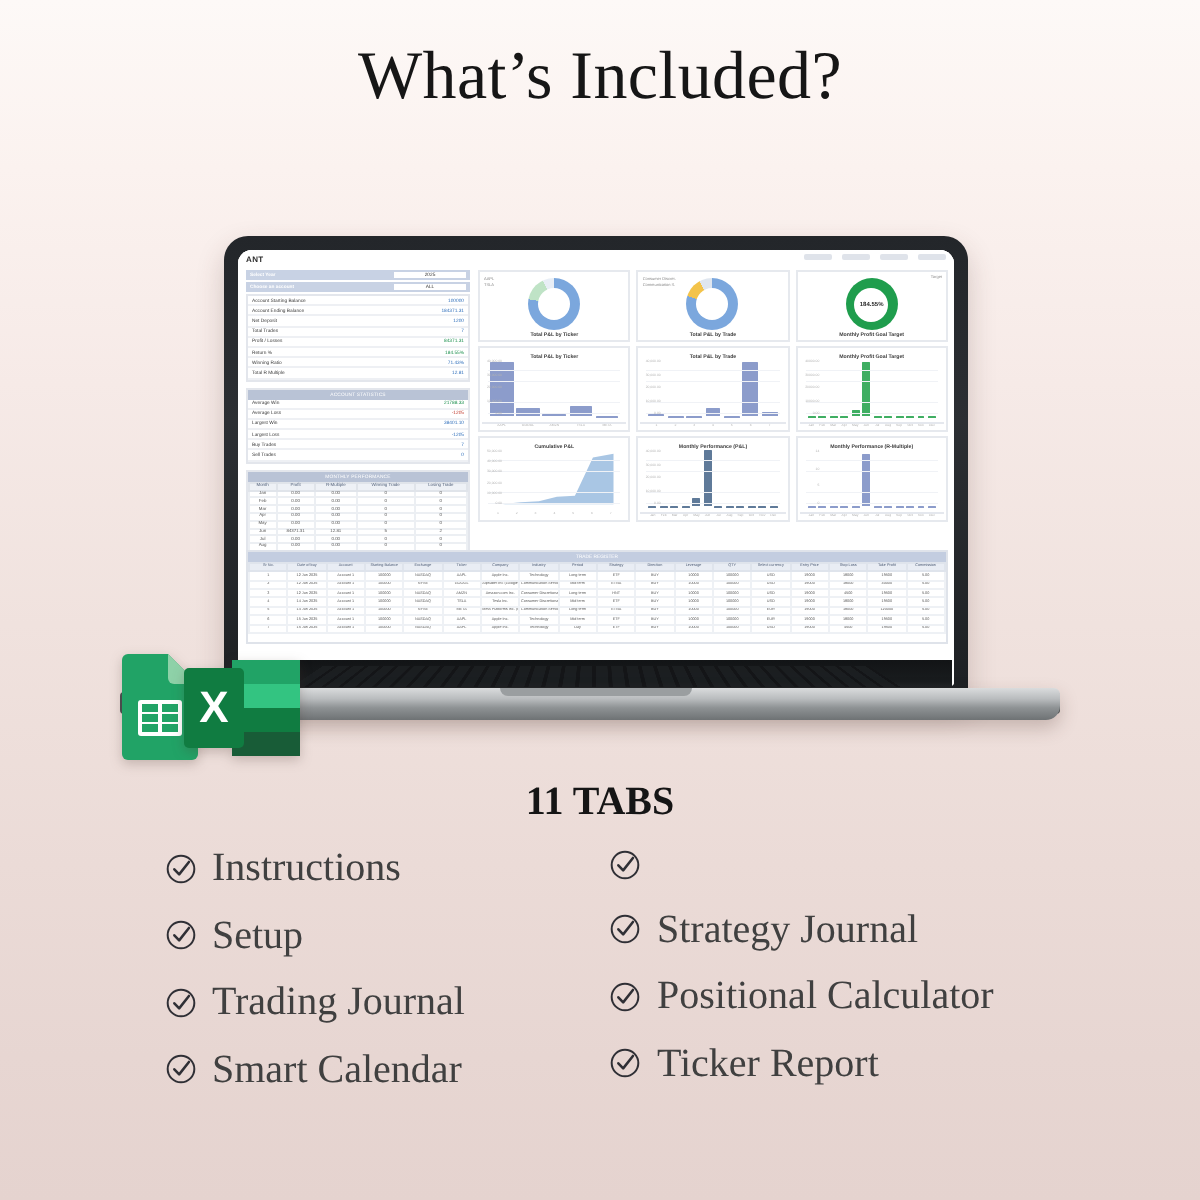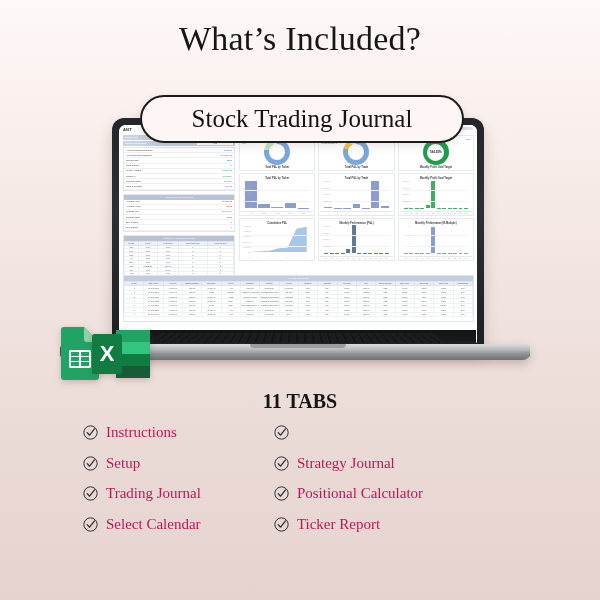--- a/index.html
+++ b/index.html
@@ -128,21 +128,21 @@
   
   .tabs-title{
     position:absolute;left:0;right:0;top:390px;text-align:center;
     font-family:"Liberation Serif",serif;font-weight:bold;font-size:20px;color:#151515;
   }
   .tabs-cols{position:absolute;left:82px;top:424px;width:440px;display:flex;gap:72px;}
   .tab-col{display:flex;flex-direction:column;gap:13.5px;}
   .tab-item{display:flex;align-items:center;gap:7px;}
   .tab-item .ck{width:17px;height:17px;flex:none;color:#2f2f35;}
   .tab-item .lb{
-    font-family:"Liberation Serif",serif;font-size:15px;color:#be185d;line-height:1;
+    font-family:"Liberation Serif",serif;font-size:20px;color:#404040;line-height:1;
   }
 </style>
 </head>
 <body>
 
 <div class="stage">
 
   <div class="page-title">What’s Included?</div>
 
   <div class="laptop">
@@ -750,23 +750,20 @@
         </div>
       </div>
     </div>
 
     <div class="keyboard">
       <div class="kbd-persp"></div>
     </div>
     <div class="base"></div>
   </div>
 
-  <div class="pill">
-    <span>Stock Trading Journal</span>
-  </div>
 
   <div class="icons">
     <svg class="gs" viewBox="0 0 44 54">
       <path d="M3 4a3 3 0 013-3h20l15 15v35a3 3 0 01-3 3H6a3 3 0 01-3-3z" fill="#21a366"></path>
       <path d="M26 1l15 15H29a3 3 0 01-3-3z" fill="#8ed1a8"></path>
       <rect x="11" y="24" width="22" height="18" rx="1.5" fill="#fff"></rect>
       <g fill="#21a366">
         <rect x="13" y="26" width="8" height="4"></rect>
           <rect x="23" y="26" width="8" height="4"></rect>
         <rect x="13" y="31" width="8" height="4"></rect>
@@ -808,21 +805,21 @@
             <circle cx="12" cy="12" r="9.4"></circle>
             <path d="M7.3 12.2l3.4 3.6L17.6 7" stroke-width="1.8" stroke-linecap="round" stroke-linejoin="round"></path>
           </svg>
           <span class="lb">Trading Journal</span>
         </div>
         <div class="tab-item">
           <svg class="ck" viewBox="0 0 24 24" fill="none" stroke="currentColor" stroke-width="1.4">
             <circle cx="12" cy="12" r="9.4"></circle>
             <path d="M7.3 12.2l3.4 3.6L17.6 7" stroke-width="1.8" stroke-linecap="round" stroke-linejoin="round"></path>
           </svg>
-          <span class="lb">Select Calendar</span>
+          <span class="lb">Smart Calendar</span>
         </div>
       </div>
     <div class="tab-col" id="tab-col-right">
         <div class="tab-item">
           <svg class="ck" viewBox="0 0 24 24" fill="none" stroke="currentColor" stroke-width="1.4">
             <circle cx="12" cy="12" r="9.4"></circle>
             <path d="M7.3 12.2l3.4 3.6L17.6 7" stroke-width="1.8" stroke-linecap="round" stroke-linejoin="round"></path>
           </svg>
         </div>
         <div class="tab-item">

